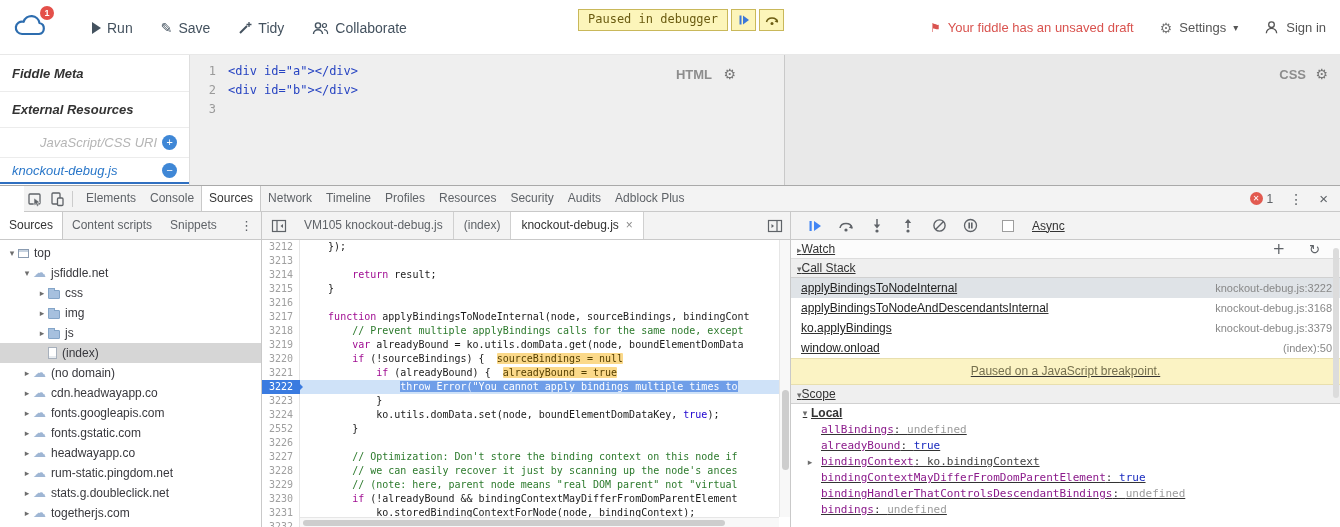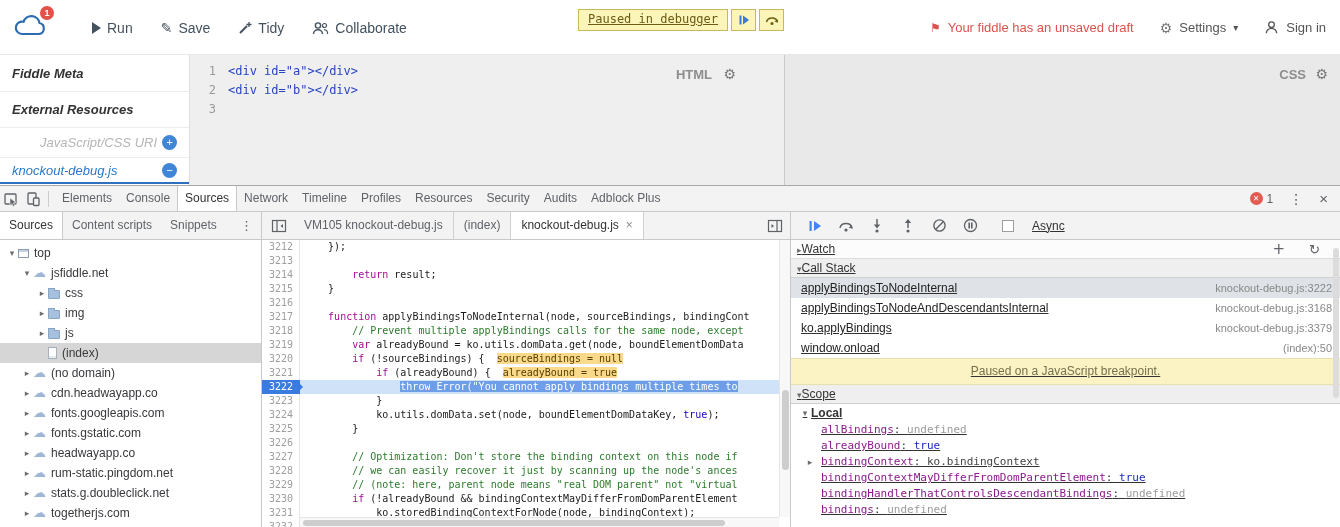--- a/index.html
+++ b/index.html
@@ -10,21 +10,21 @@
   button { font:inherit; background:none; border:0; padding:0; cursor:pointer; color:inherit; display:inline-flex; align-items:center; gap:6px; }
 
   
   #jf-header { position:absolute; left:0; top:0; width:1340px; height:55px; background:#fff; border-bottom:1px solid #e8e8e8; }
   .jf-logo { position:absolute; left:12px; top:12px; width:44px; height:32px; cursor:pointer; }
   .jf-badge { position:absolute; left:28px; top:-6px; width:14px; height:14px; border-radius:50%; background:#e4504a; color:#fff; font-size:9px; line-height:14px; text-align:center; font-weight:bold; }
   .jf-nav { position:absolute; left:92px; top:0; height:55px; display:flex; align-items:center; gap:28px; }
   .jf-btn { font-size:14px; color:#44525f; }
   .i-play { width:0; height:0; border-left:9px solid #44525f; border-top:6px solid transparent; border-bottom:6px solid transparent; display:inline-block; }
   .jf-paused { position:absolute; left:578px; top:9px; display:flex; gap:3px; }
-  .jf-paused-text { background:#fcf5ba; border:1px solid #c9b85a; padding:2px 9px; font:12px "DejaVu Sans Mono", monospace; color:#6b5c12;text-decoration:underline; }
+  .jf-paused-text { background:#fcf5ba; border:1px solid #c9b85a; padding:2px 9px; font:12px "DejaVu Sans Mono", monospace; color:#6b5c12; }
   .jf-paused-btn { width:25px; height:22px; background:#fcf5ba; border:1px solid #c9b85a; display:flex; align-items:center; justify-content:center; }
   .jf-right { position:absolute; right:14px; top:0; height:55px; display:flex; align-items:center; gap:26px; font-size:13px; }
   .jf-draft { color:#d9534f; display:inline-flex; align-items:center; gap:7px; cursor:pointer; }
   .jf-set, .jf-signin { color:#555; display:inline-flex; align-items:center; gap:7px; cursor:pointer; }
   .jf-set .gear, #html-panel .gear, #css-panel .gear { font-size:14px; color:#777; }
   .chev { font-size:10px; color:#555; }
 
   
   #jf-sidebar { position:absolute; left:0; top:55px; width:190px; height:130px; background:#fff; border-right:1px solid #dedede; overflow:hidden; }
   .jf-row { position:relative; display:flex; align-items:center; padding:0 12px; font-size:13px; color:#333; border-bottom:1px solid #ececec;font-style:italic; }
@@ -44,21 +44,21 @@
   .panel-gear { position:absolute; top:11px; cursor:pointer; }
   #html-panel .panel-gear { right:48px; }
   #css-panel .panel-gear { right:12px; }
   #jf-html-lines { padding-top:7px; }
   .jf-code-row { display:flex; height:19px; line-height:19px; font-size:12px; }
   .jf-ln { width:26px; text-align:right; color:#9a9a9a; font-family:"DejaVu Sans Mono", monospace; flex:none; }
   .jf-code { margin-left:12px; color:#2744c2; white-space:pre; }
 
   
   #devtools { position:absolute; left:0; top:185px; width:1340px; height:342px; background:#fff; border-top:1px solid #a9a9a9; }
-  #dt-tabbar { height:26px; background:#f3f3f3; border-bottom:1px solid #c9c9c9; display:flex; align-items:center; }
+  #dt-tabbar { height:26px; background:#f3f3f3; border-bottom:1px solid #c9c9c9; display:flex; align-items:center;margin-left:24px; }
   .dt-icon { display:inline-flex; align-items:center; justify-content:center; width:22px; height:24px; cursor:pointer; }
   .dt-sep { width:1px; height:16px; background:#ccc; margin:0 6px 0 4px; }
   #dt-tabs { display:flex; height:25px; }
   .dt-tab { padding:0 7px; font-size:12px; color:#5f6368; line-height:25px; cursor:pointer; }
   .dt-tab.active { background:#fff; border-left:1px solid #c9c9c9; border-right:1px solid #c9c9c9; color:#333; }
   .dt-right-icons { margin-left:auto; display:flex; align-items:center; gap:16px; margin-right:12px; }
   .err-badge { display:inline-flex; align-items:center; gap:4px; font-size:12px; color:#5f6368; cursor:pointer; }
   .err-dot { width:13px; height:13px; border-radius:50%; background:#e25a50; color:#fff; font-size:8px; line-height:13px; text-align:center; display:inline-block; }
   .dots { font-size:14px; color:#5f6368; cursor:pointer; }
   .closex { font-size:15px; color:#5f6368; cursor:pointer; }
@@ -403,21 +403,21 @@
             <div class="code-row"><span class="g">3215</span><span class="t"><span class="tp">    }</span></span></div>
             <div class="code-row"><span class="g">3216</span><span class="t"></span></div>
             <div class="code-row"><span class="g">3217</span><span class="t"><span class="tp">    </span><span class="tk">function</span><span class="tp"> applyBindingsToNodeInternal(node, sourceBindings, bindingCont</span></span></div>
             <div class="code-row"><span class="g">3218</span><span class="t"><span class="tc">        // Prevent multiple applyBindings calls for the same node, except </span></span></div>
             <div class="code-row"><span class="g">3219</span><span class="t"><span class="tp">        </span><span class="tk">var</span><span class="tp"> alreadyBound = ko.utils.domData.get(node, boundElementDomData</span></span></div>
             <div class="code-row"><span class="g">3220</span><span class="t"><span class="tp">        </span><span class="tk">if</span><span class="tp"> (!sourceBindings) {  </span><span class="th">sourceBindings = null</span></span></div>
             <div class="code-row"><span class="g">3221</span><span class="t"><span class="tp">            </span><span class="tk">if</span><span class="tp"> (alreadyBound) {  </span><span class="th">alreadyBound = true</span></span></div>
             <div class="code-row exec"><span class="g">3222</span><span class="t"><span class="tp">                </span><span class="tk xs">throw</span><span class="tp xs"> Error(</span><span class="ts xs">"You cannot apply bindings multiple times to</span></span></div>
             <div class="code-row"><span class="g">3223</span><span class="t"><span class="tp">            }</span></span></div>
             <div class="code-row"><span class="g">3224</span><span class="t"><span class="tp">            ko.utils.domData.set(node, boundElementDomDataKey, </span><span class="ta">true</span><span class="tp">);</span></span></div>
-            <div class="code-row"><span class="g">3225</span><span class="t"><span class="tp">        }</span></span></div>
+            <div class="code-row"><span class="g">2552</span><span class="t"><span class="tp">        }</span></span></div>
             <div class="code-row"><span class="g">3226</span><span class="t"></span></div>
             <div class="code-row"><span class="g">3227</span><span class="t"><span class="tc">        // Optimization: Don't store the binding context on this node if</span></span></div>
             <div class="code-row"><span class="g">3228</span><span class="t"><span class="tc">        // we can easily recover it just by scanning up the node's ances</span></span></div>
             <div class="code-row"><span class="g">3229</span><span class="t"><span class="tc">        // (note: here, parent node means "real DOM parent" not "virtual</span></span></div>
             <div class="code-row"><span class="g">3230</span><span class="t"><span class="tp">        </span><span class="tk">if</span><span class="tp"> (!alreadyBound &amp;&amp; bindingContextMayDifferFromDomParentElement</span></span></div>
             <div class="code-row"><span class="g">3231</span><span class="t"><span class="tp">            ko.storedBindingContextForNode(node, bindingContext);</span></span></div>
             <div class="code-row"><span class="g">3232</span><span class="t"></span></div>
           </div>
         <div class="vscroll">
             <div class="thumb"></div>

